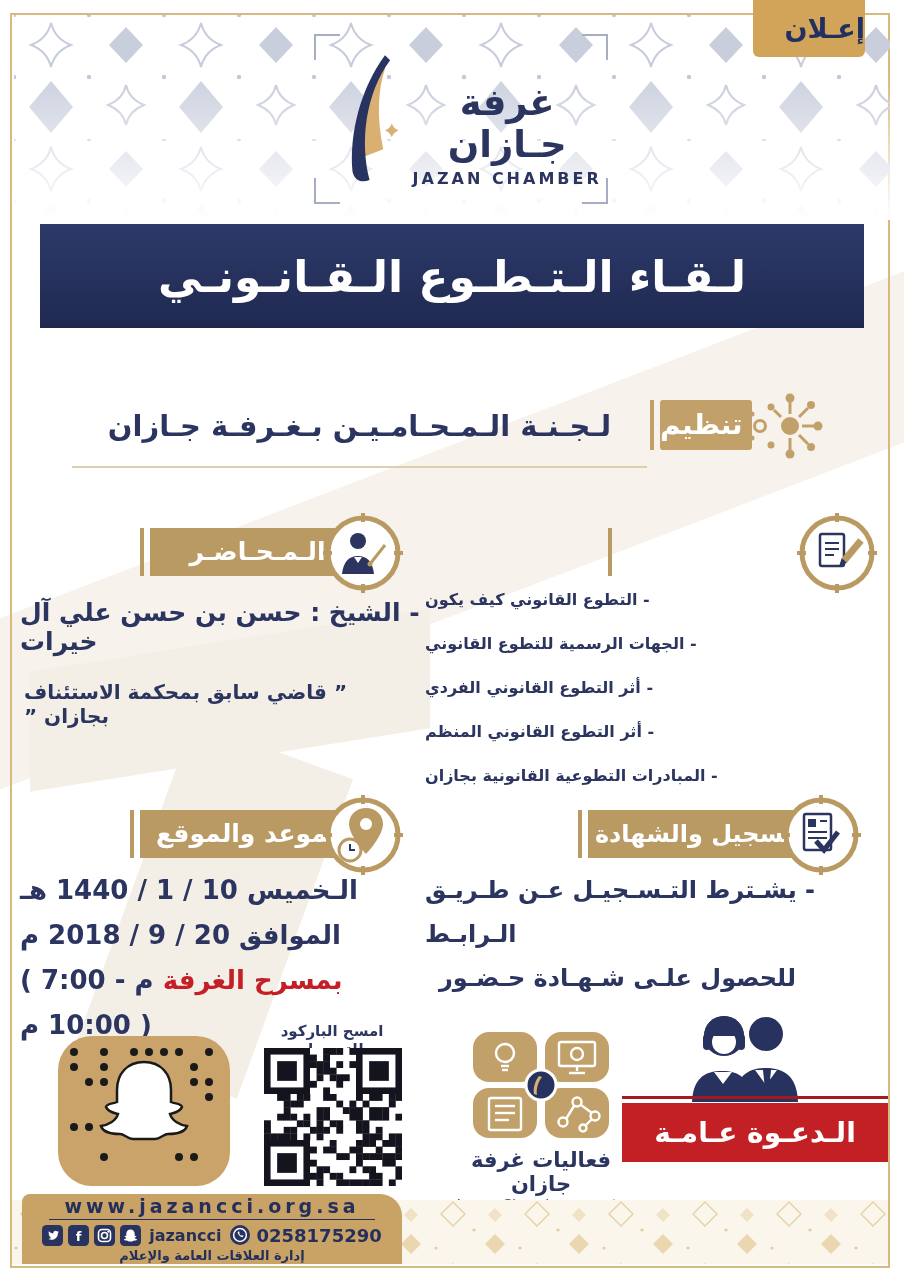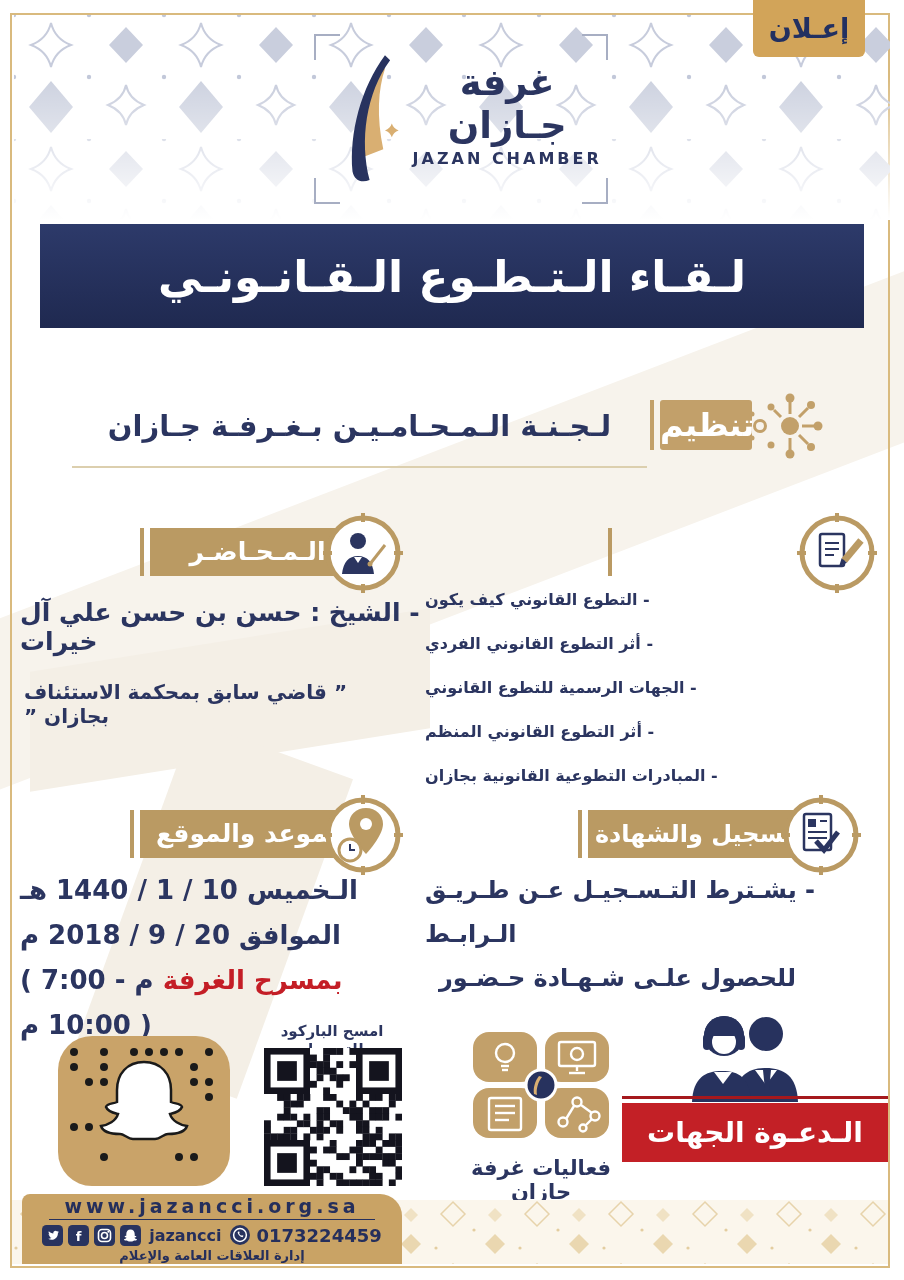--- a/index.html
+++ b/index.html
@@ -8,66 +8,66 @@
   .frame{position:absolute;left:10px;top:13px;width:876px;height:1251px;
          border:2px solid #d9ba7e;z-index:1;pointer-events:none;}
   .layer{position:absolute;z-index:2;}
   
   .wm{position:absolute;z-index:0;}
   .wm-band{left:-120px;top:430px;width:1250px;height:160px;background:#f7f3ec;transform:rotate(-21deg);}
   .wm-seven-a{left:30px;top:640px;width:400px;height:120px;background:#f4efe6;transform:skewY(-9deg);}
   .wm-seven-b{left:130px;top:740px;width:170px;height:340px;background:#f4efe6;transform:rotate(20deg);}
   
   .badge{left:753px;top:0;width:112px;height:57px;background:#d2a459;border-radius:0 0 6px 6px;
-         display:flex;align-items:center;justify-content:center;
+         display:flex;align-items:center;justify-content:flex-end;
          font-size:27px;font-weight:bold;color:#223061;}
   
   .logo-wrap{left:318px;top:38px;width:286px;height:162px;}
   .br{position:absolute;width:24px;height:24px;border:2px solid #a7aec3;}
   .br.tl{left:-4px;top:-4px;border-right:none;border-bottom:none;}
   .br.tr{right:-4px;top:-4px;border-left:none;border-bottom:none;}
   .br.bl{left:-4px;bottom:-4px;border-right:none;border-top:none;}
   .br.brr{right:-4px;bottom:-4px;border-left:none;border-top:none;}
-  .logo-inner{position:absolute;left:14px;top:4px;display:flex;align-items:center;gap:10px;}
+  .logo-inner{position:absolute;left:14px;top:4px;display:flex;align-items:flex-end;gap:10px;}
   .logo-text{padding-bottom:6px;text-align:center;}
   .logo-ar{font-size:37px;font-weight:bold;color:#2b3560;line-height:1.15;}
   .logo-en{font-size:16px;font-weight:bold;color:#2b3560;letter-spacing:3px;margin-top:2px;}
   
   .banner{left:40px;top:224px;width:824px;height:104px;
           background:linear-gradient(180deg,#2d3a6a 0%,#1f2950 100%);
           display:flex;align-items:center;justify-content:center;
           color:#fff;font-size:44px;font-weight:bold;letter-spacing:1px;}
   
   .org-name{left:72px;top:398px;width:575px;height:56px;line-height:56px;text-align:center;
             font-size:29px;font-weight:bold;color:#2b3560;direction:rtl;}
   .org-line{left:72px;top:466px;width:575px;height:2px;background:#dccfae;}
   .org-stripe{left:650px;top:400px;width:4px;height:50px;background:#c2a06a;}
   .org-badge{left:660px;top:400px;width:92px;height:50px;background:#c2a06a;border-radius:3px;
-             color:#fff;font-size:32px;font-weight:bold;text-align:left;line-height:50px;}
+             color:#fff;font-size:28px;font-weight:bold;text-align:left;line-height:50px;}
   
   .shead{position:absolute;z-index:2;height:48px;background:#ba9a63;color:#fff;font-size:25px;
          font-weight:bold;text-align:center;line-height:48px;direction:rtl;}
   .stripe{position:absolute;z-index:2;width:4px;height:48px;background:#ba9a63;}
   .cicon{position:absolute;z-index:3;}
   
   .tblock{position:absolute;z-index:2;direction:rtl;text-align:left;color:#2b3560;font-weight:bold;}
   .lect{left:20px;top:598px;width:402px;}
   .lect .l1{font-size:25px;}
   .lect .l2{font-size:20px;margin-top:24px;padding-left:4px;padding-right:10px;}
   .topics{left:425px;top:578px;width:420px;font-size:16px;line-height:44px;}
   .sched{left:20px;top:868px;width:402px;font-size:26px;line-height:45px;}
   .sched .time{direction:ltr;unicode-bidi:isolate;}
   .sched .venue{color:#c41e26;}
   .regs{left:425px;top:868px;width:420px;font-size:24px;line-height:44px;}
   .regs .l2{padding-left:14px;}
   
   .qr-label{left:250px;top:1022px;width:164px;text-align:center;font-size:15px;font-weight:bold;
             color:#2b3560;direction:rtl;}
   .events{left:446px;top:1028px;width:190px;text-align:center;}
-  .events .ar{font-size:21px;font-weight:bold;color:#2b3560;margin-top:10px;direction:rtl;}
+  .events .ar{font-size:21px;font-weight:bold;color:#2b3560;margin-top:2px;direction:rtl;}
   .events .en{font-size:15px;color:#4c5566;margin-top:1px;}
   .redline{left:622px;top:1096px;width:266px;height:3px;background:#a5181d;}
   .redbanner{left:622px;top:1103px;width:266px;height:59px;background:#c32026;
              display:flex;align-items:center;justify-content:center;
              color:#fff;font-size:28px;font-weight:bold;}
   
   .fstrip{left:12px;top:1200px;width:876px;height:64px;background:#fbf6ec;overflow:hidden;}
   .goldbox{left:22px;top:1194px;width:380px;height:70px;background:#c9a365;border-radius:8px 22px 0 0;
            display:flex;flex-direction:column;align-items:center;justify-content:center;z-index:3;}
   .site{font-size:19px;font-weight:bold;color:#252f5c;letter-spacing:4px;}
@@ -203,22 +203,22 @@
         <line x1="29" y1="37" x2="43" y2="37"></line>
         <line x1="29" y1="43" x2="38" y2="43"></line>
     </g>
     <g transform="rotate(40 53 42)">
       <rect x="50" y="24" width="7" height="26" fill="#ba9a63"></rect>
       <path d="M50,50 l3.5,8 3.5,-8 z" fill="#2b3560"></path>
     </g>
   </svg>
   <div class="tblock topics">
     <div>- التطوع القانوني كيف يكون</div>
+    <div>- الجهات الرسمية للتطوع القانوني</div>
     <div>- أثر التطوع القانوني الفردي</div>
-    <div>- الجهات الرسمية للتطوع القانوني</div>
     <div>- أثر التطوع القانوني المنظم</div>
     <div>- المبادرات التطوعية القانونية بجازان</div>
   </div>
 
   <div class="stripe" style="left:130px;top:810px;"></div>
   <div class="shead" style="left:140px;top:810px;width:222px;">الموعد والموقع</div>
   <svg class="cicon" style="left:322px;top:794px;" width="82" height="82" viewBox="0 0 82 82">
     <circle cx="41" cy="41" r="35" fill="#fff" stroke="#ba9a63" stroke-width="5"></circle>
     <g fill="#ba9a63">
       <rect x="39" y="1" width="4" height="9"></rect>
@@ -490,21 +490,21 @@
     </g>
     <circle cx="34" cy="32" r="12" fill="#fff"></circle>
     <path d="M14,26 a20,20 0 0 1 40,0 z" fill="#27325e"></path>
     <rect x="13" y="24" width="8" height="16" rx="4" fill="#27325e"></rect>
     <rect x="47" y="24" width="8" height="16" rx="4" fill="#27325e"></rect>
     <path d="M2,92 c1,-24 13,-31 30,-31 c17,0 28,7 29,31 z" fill="#27325e"></path>
     <path d="M24,62 l9,12 9,-12 z" fill="#fff"></path>
   </svg>
   <div class="layer redline"></div>
   <div class="layer redbanner">
-    <span>الـدعـوة الجهات</span>
+    <span>الـدعـوة عـامـة</span>
   </div>
 
   <div class="layer fstrip">
     <svg width="876" height="64" viewBox="0 0 876 64">
       <defs>
         <pattern id="dmf" width="84" height="62" patternUnits="userSpaceOnUse">
           <path d="M21,2 l12,12 -12,12 -12,-12 z" fill="none" stroke="#e7d3ab" stroke-width="1.5"></path>
           <path d="M63,34 l10,10 -10,10 -10,-10 z" fill="#ead7b0"></path>
           <path d="M63,8 l7,7 -7,7 -7,-7 z" fill="#f0e2c4"></path>
           <circle cx="42" cy="30" r="1.6" fill="#e3cda0"></circle>
@@ -536,19 +536,19 @@
       <svg width="21" height="21" viewBox="0 0 21 21">
         <rect width="21" height="21" rx="4.5" fill="#28335f"></rect>
         <path d="M10.5,4.5 c-2.6,0 -4.2,1.9 -4.2,4.4 v1.8 c-0.6,0.3 -1.5,0.2 -1.7,0.8 c0.3,0.8 1.2,0.9 1.9,1.1 c-0.3,1 -1.5,1.7 -2.6,1.8 c0.3,0.9 1.7,1.2 2.9,1.2 c0.6,0 1.2,0.8 2,0.8 h3.4 c0.8,0 1.4,-0.8 2,-0.8 c1.2,0 2.6,-0.3 2.9,-1.2 c-1.1,-0.1 -2.3,-0.8 -2.6,-1.8 c0.7,-0.2 1.6,-0.3 1.9,-1.1 c-0.2,-0.6 -1.1,-0.5 -1.7,-0.8 v-1.8 c0,-2.5 -1.6,-4.4 -4.2,-4.4 z" fill="#fff"></path>
       </svg>
       <span class="handle">jazancci</span>
       <svg width="22" height="22" viewBox="0 0 22 22">
         <circle cx="11" cy="11" r="10" fill="#28335f"></circle>
         <circle cx="11" cy="11" r="6.4" fill="none" stroke="#fff" stroke-width="1.5"></circle>
         <path d="M8.6,8.2 c0.3,2.4 2.6,4.7 5,5 l0.9,-1.4 c-0.5,-0.4 -1.2,-0.6 -1.8,-0.5 l-0.5,0.4 c-0.8,-0.4 -1.7,-1.3 -2.1,-2.1 l0.4,-0.5 c0.1,-0.6 -0.1,-1.3 -0.5,-1.8 z" fill="#fff"></path>
       </svg>
-      <span class="fphone">0173224459</span>
+      <span class="fphone">0258175290</span>
     </div>
     <div class="dept">إدارة العلاقات العامة والإعلام</div>
   </div>
 
 
 </div>
 
 </body></html>

